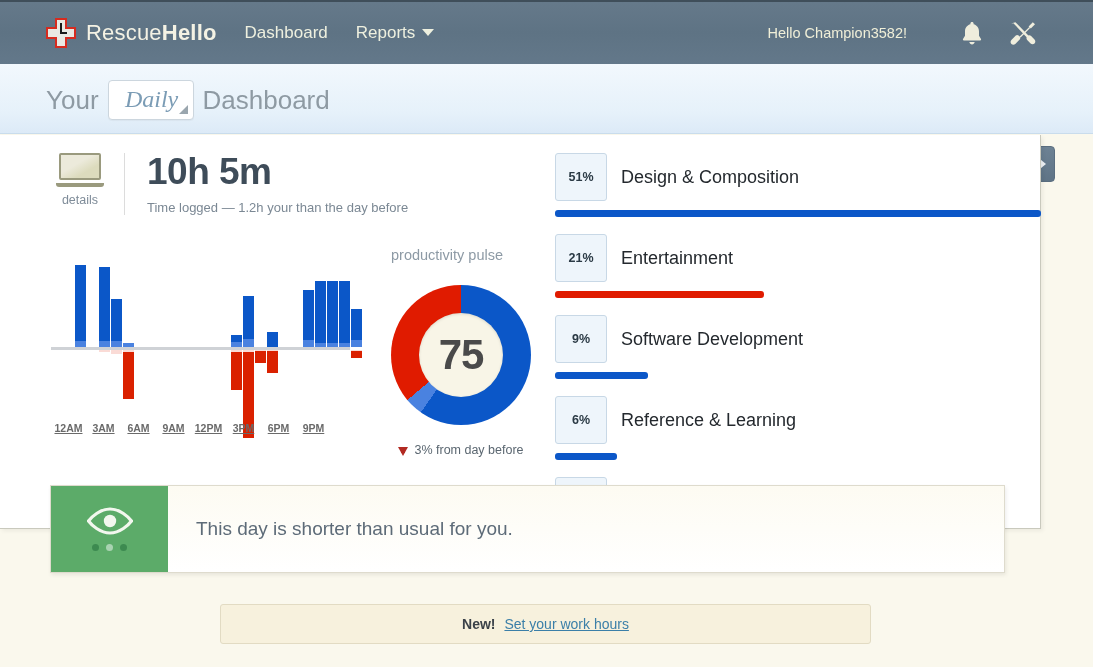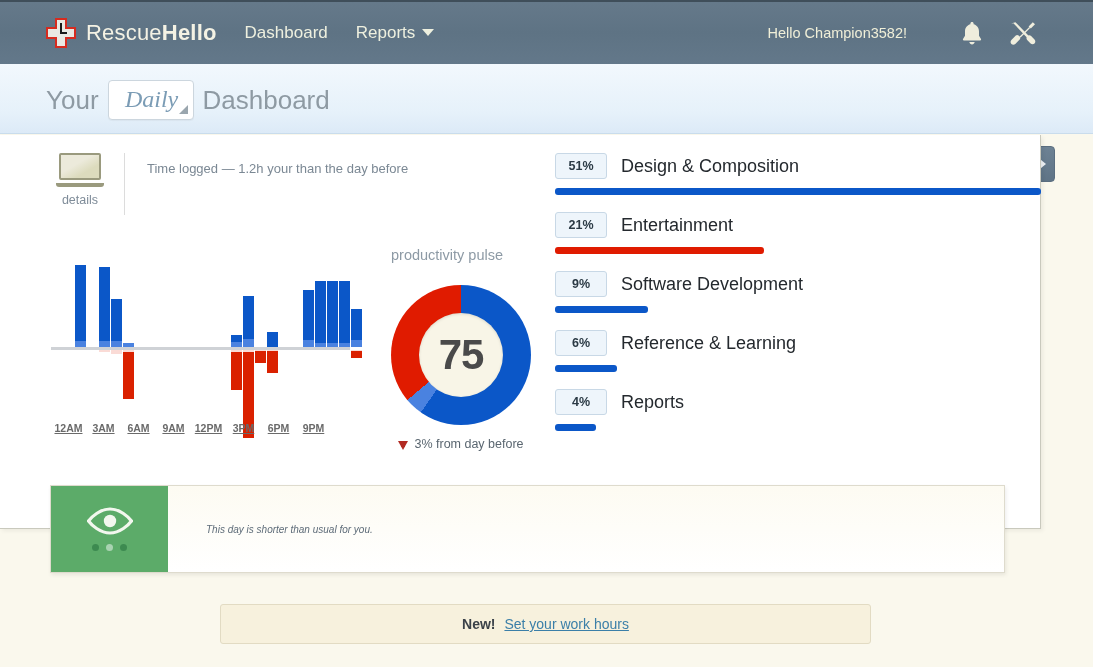--- a/index.html
+++ b/index.html
@@ -173,41 +173,41 @@
   #donut .hole {
     position: absolute; left: 28px; top: 28px; width: 84px; height: 84px;
     border-radius: 50%; background: #f8f5e7;
     box-shadow: inset 0 1px 3px rgba(0,0,0,.12);
     display: flex; align-items: center; justify-content: center;
   }
   #pulse-score {
     font-size: 42px; font-weight: bold; color: #4a4a4a; letter-spacing: -1px;
   }
   #pulse-delta {
-    margin-top: 12px; font-size: 12.5px; color: #5a6670; display: flex;
+    margin-top: 18px; font-size: 12.5px; color: #5a6670; display: flex;
     align-items: center; justify-content: center; width: 140px;
   }
   .dn-arrow {
     width: 0; height: 0; border-left: 5px solid transparent;
     border-right: 5px solid transparent; border-top: 9px solid #b22a22;
     margin-right: 6px; position: relative; top: 1px;
   }
   .dn-arrow::before {
     content:""; position:absolute; left:-2px; top:-9px; width:4px; height:6px;
     background:#b22a22;
   }
 
   
   #categories { position: absolute; left: 555px; top: 18px; width: 490px; }
   .cat-row { margin-bottom: 17px; }
   .cat-head { display: flex; align-items: center; }
   .pct-badge {
     background: #eef5fb; border: 1px solid #c8d8e6; border-radius: 3px;
     font-size: 12.5px; font-weight: bold; color: #2b3a45;
-    padding: 5px 0; width: 52px; text-align: center; cursor: pointer;
+    padding: 16px 0; width: 52px; text-align: center; cursor: pointer;
   }
   .cat-name {
     margin-left: 14px; font-size: 18px; color: #24292e; cursor: pointer;
   }
   .cat-bar-track { height: 7px; margin-top: 9px; width: 486px; }
   .cat-bar {
     height: 7px; border-radius: 3px;
   }
 
   
@@ -222,22 +222,22 @@
     align-items: center; justify-content: center; cursor: pointer;
   }
   .eye {
     width: 46px; height: 28px; position: relative;
   }
   .eye svg { display:block; }
   .dots { display: flex; gap: 7px; margin-top: 9px; }
   .dot { width: 7px; height: 7px; border-radius: 50%; background: #3d8a50; }
   .dot.mid { background: #a9d3b1; }
   #insight-text {
-    flex: 1; display: flex; align-items: center; padding-left: 38px;
-    font-size: 10px; color: #5d6b78; font-style: italic;
+    flex: 1; display: flex; align-items: center; padding-left: 28px;
+    font-size: 19px; color: #5d6b78;
   }
 
   
   #notice {
     position: absolute; left: 220px; top: 604px; width: 651px; height: 40px;
     background: #f7f1dd; border: 1px solid #e2dbc3; border-radius: 3px;
     display: flex; align-items: center; justify-content: center;
     font-size: 14px; color: #5f6b74;
   }
   #notice b { color: #3b4249; }
@@ -308,20 +308,21 @@
   <div id="summary">
     <div id="details-btn">
       <div class="laptop">
         <div class="screen"></div>
           <div class="base"></div>
       </div>
       <div id="details-label">details</div>
     </div>
     <div id="sum-divider"></div>
     <div>
+      <div id="big-time">10h 5m</div>
       <div id="time-sub">Time logged — 1.2h your than the day before</div>
     </div>
   </div>
 
   <div id="hour-chart-wrap">
     <div id="hour-chart">
       <div id="zero-line"></div>
 
     <div class="bar" style="left: 24px; top: 0px; height: 160px;">
           <div class="seg lblue" style="height: 6px; top: 76px;"></div>

